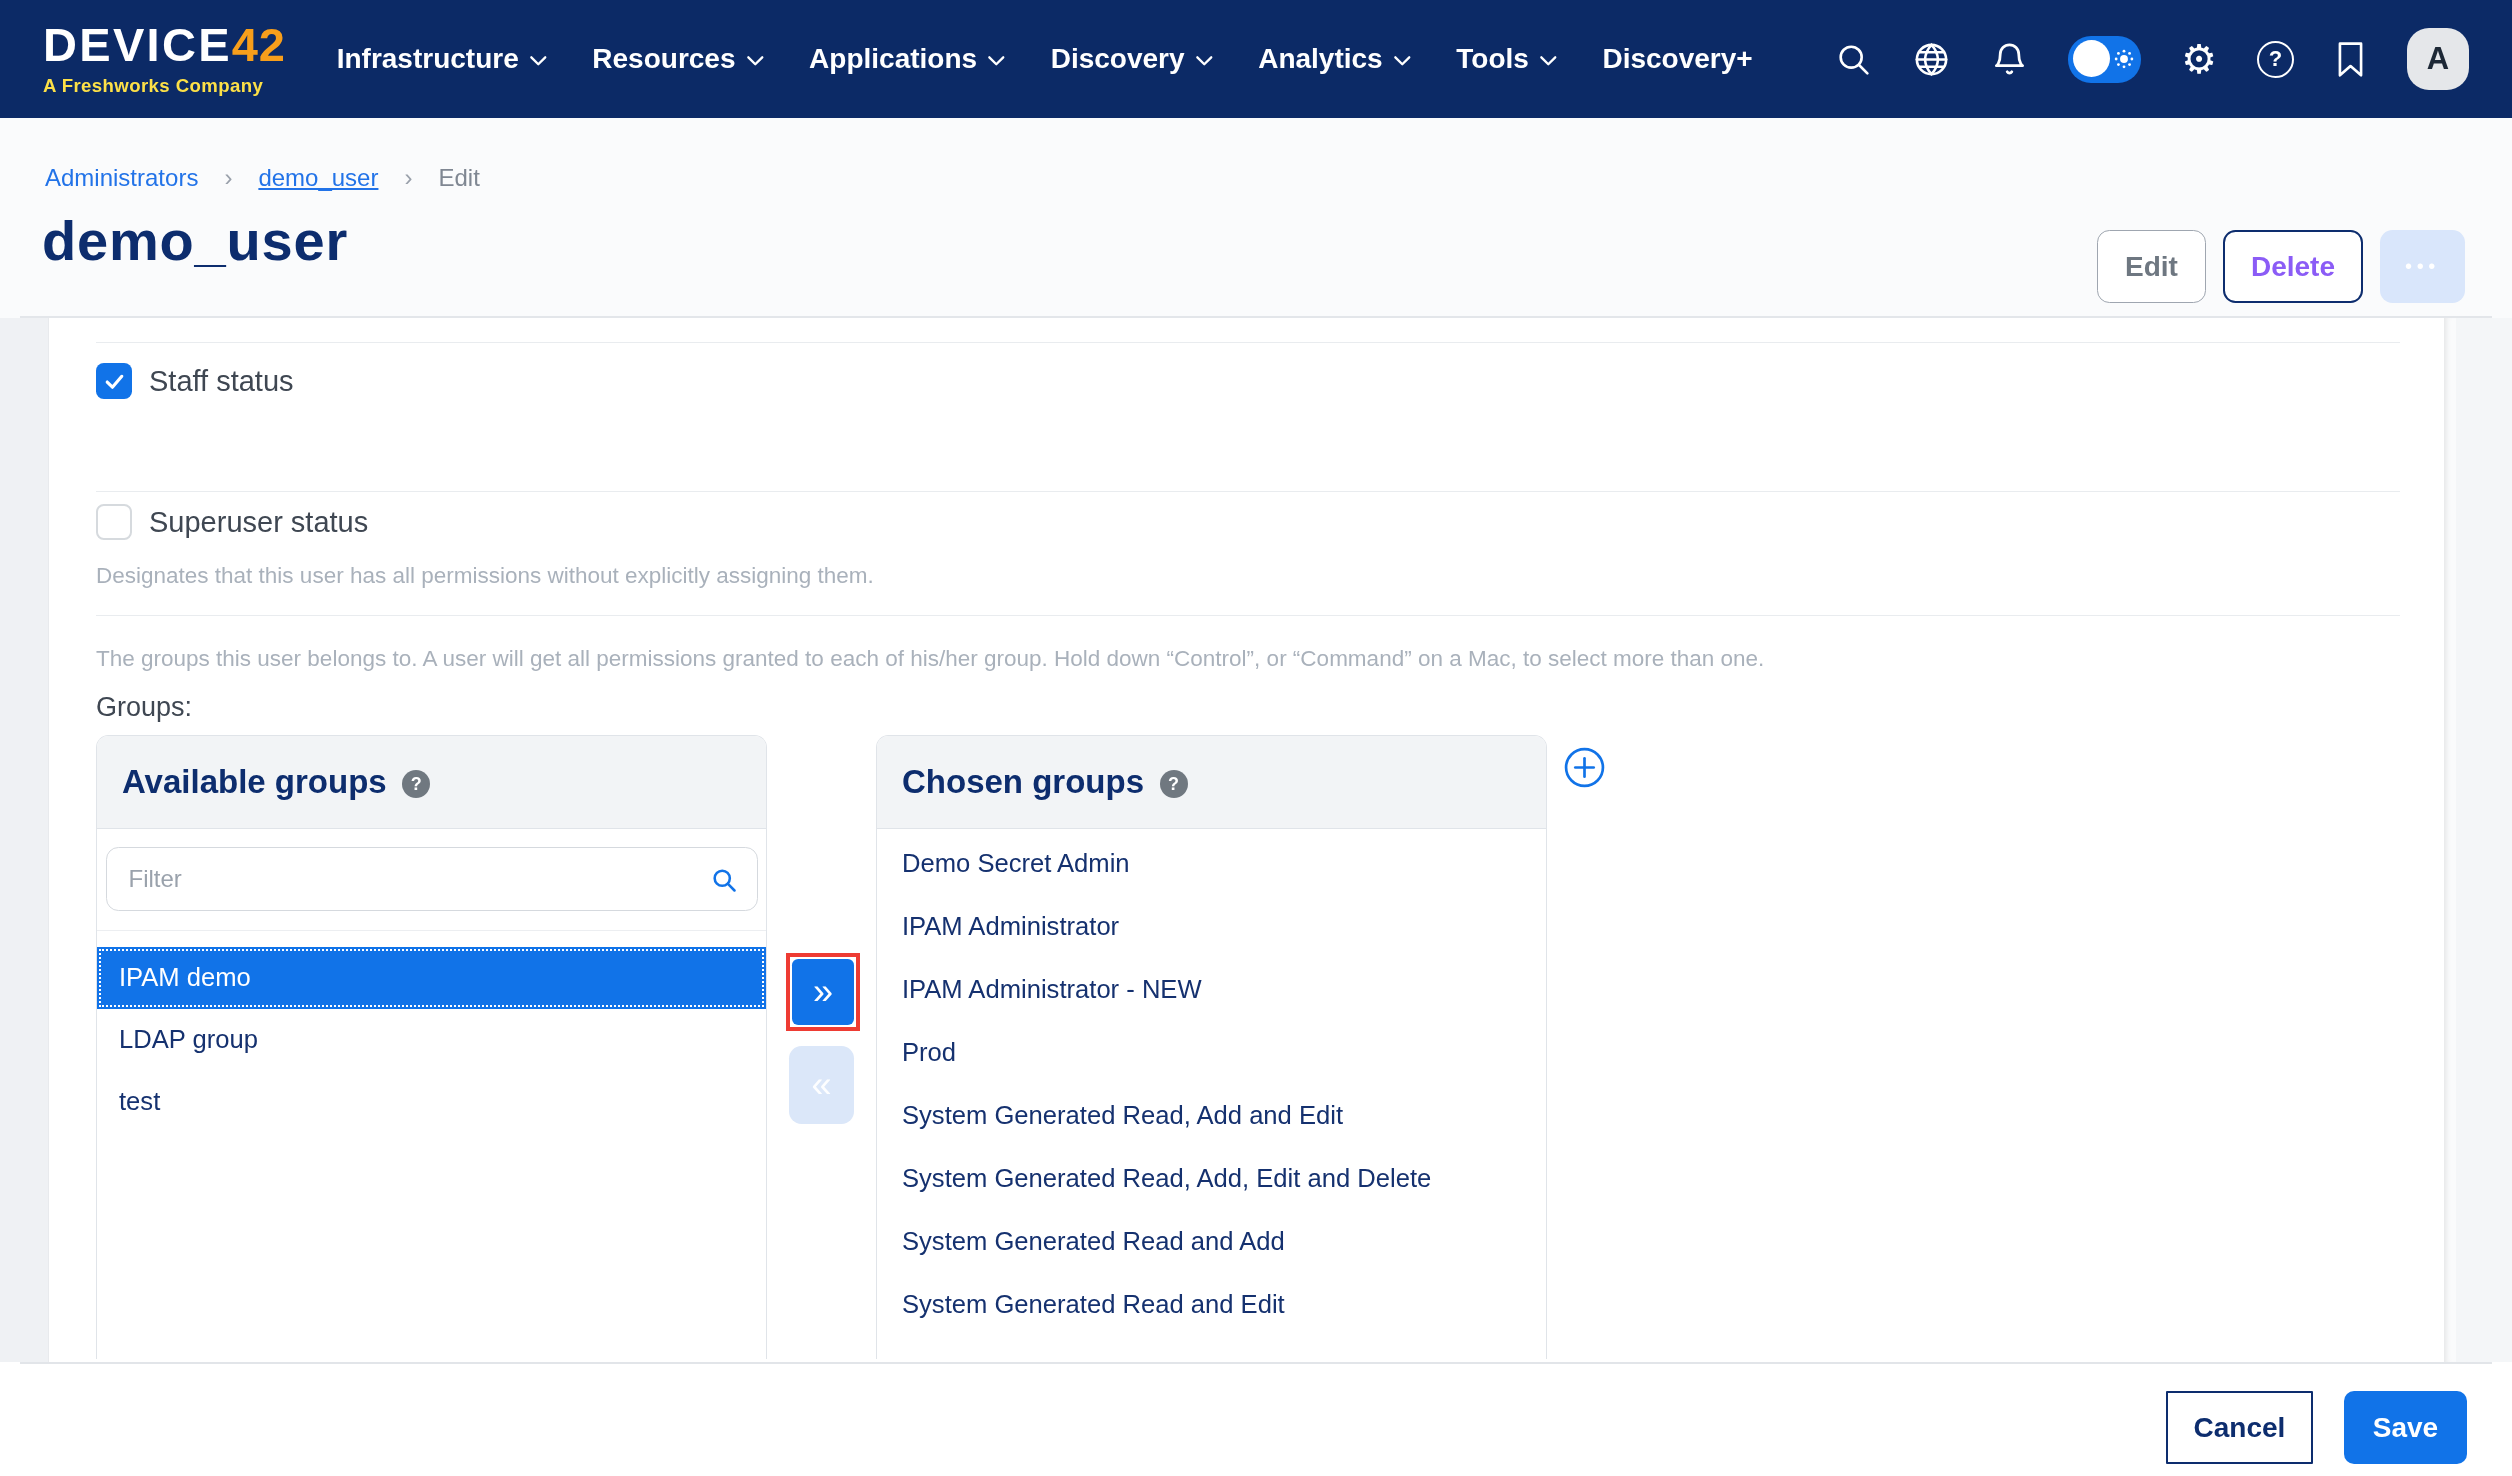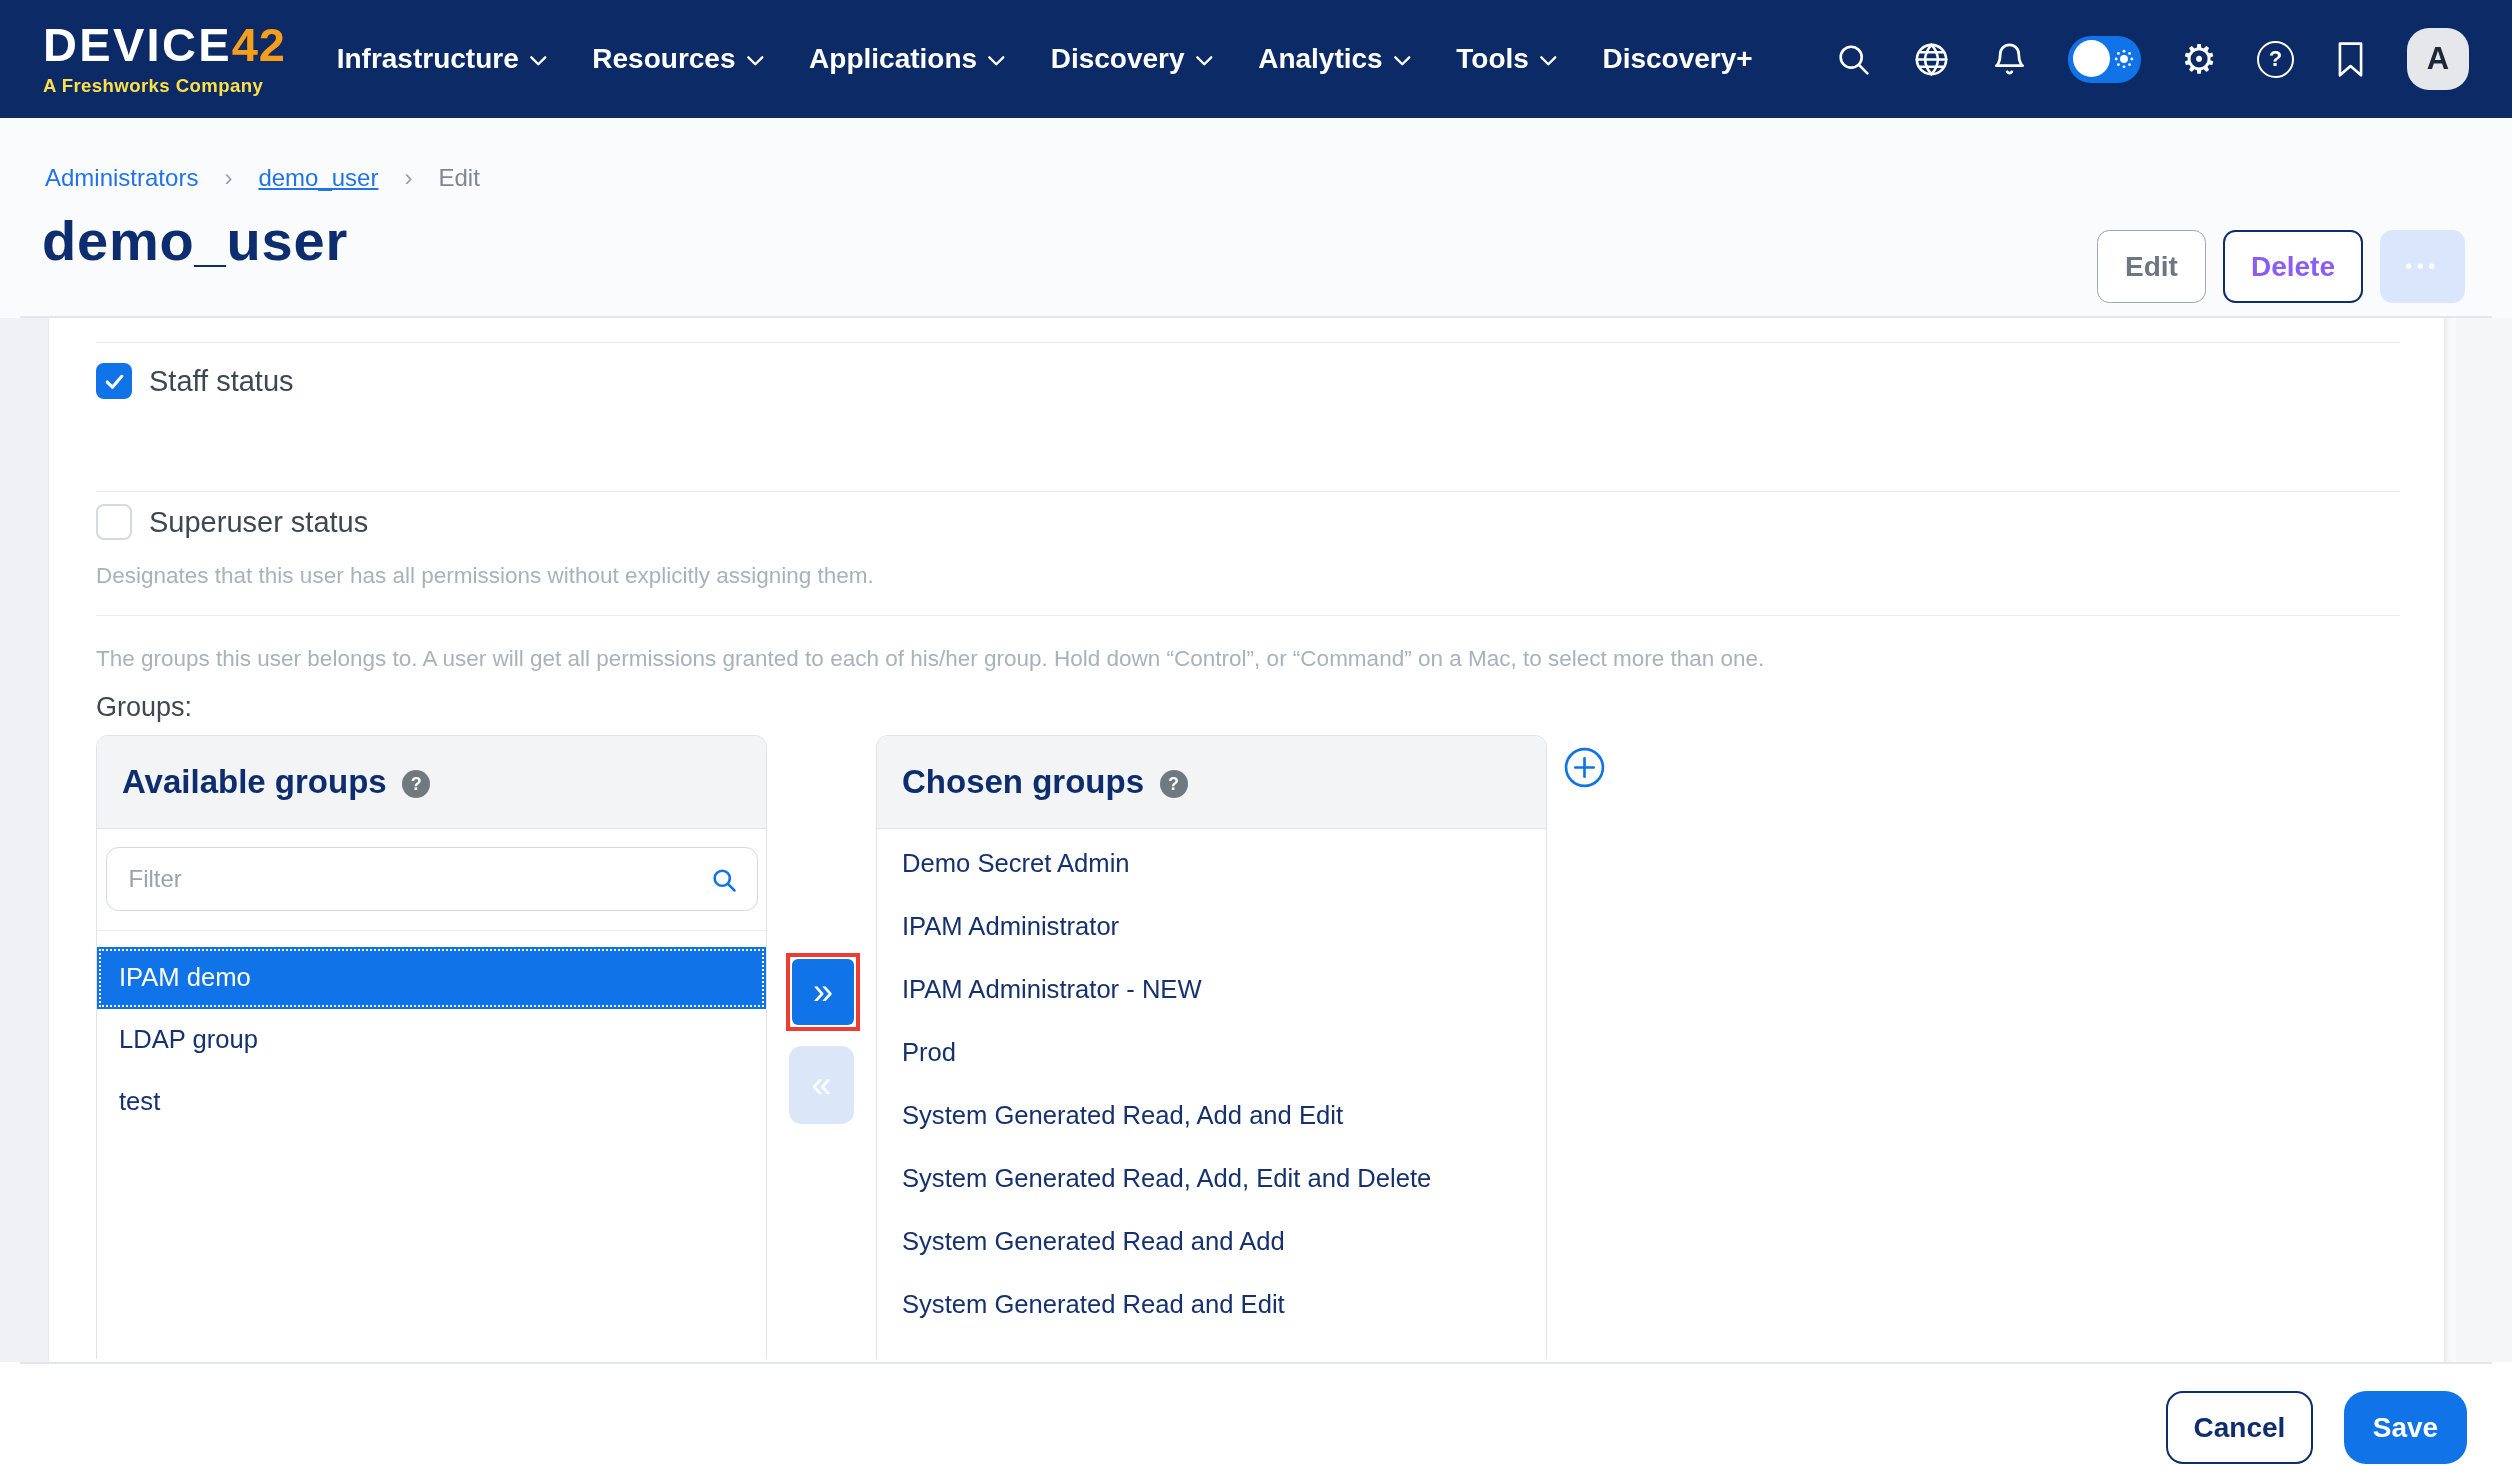--- a/index.html
+++ b/index.html
@@ -107,22 +107,22 @@
   .annotation-box { position: absolute; left: 737px; top: 218px; width: 74px; height: 78px; border: 4.7px solid #ee3b33; background: #ffffff; padding: 2.3px; }
   .btn-move-right { width: 100%; height: 100%; background: #1173e8; border-radius: 6.2px; color: #ffffff; font-size: 36px; display: flex; align-items: center; justify-content: center; cursor: pointer; }
   .btn-move-left { position: absolute; left: 740px; top: 311px; width: 65px; height: 78px; background: #dbe7f9; border-radius: 12.4px; color: rgba(255,255,255,0.95); font-size: 36px; display: flex; align-items: center; justify-content: center; cursor: pointer; }
 
   .add-group { position: absolute; left: 1514px; top: 11.6px; width: 43px; height: 43px; cursor: pointer; }
 
   
   .footer { position: absolute; top: 1362px; left: 0; width: 2512px; height: 115px; background: #ffffff; }
   .footer-divider { position: absolute; top: 0; left: 20px; width: 2472px; height: 1.6px; background: #e2e5e9; }
   .footer-actions { position: absolute; top: 29px; right: 45px; display: flex; gap: 31px; }
-  .btn-cancel { width: 147px; height: 73px; border: 2.3px solid #0d2d6e; border-radius: 17px; background: #fff; color: #0d2d6e; font-size: 28px; font-weight: 700; }
-  .btn-save { width: 123px; height: 73px; border: none; border-radius: 22px; background: #1173e8; color: #ffffff; font-size: 28px; font-weight: 700; }
+  .btn-cancel { width: 147px; height: 73px; border: 2.3px solid #0d2d6e; border-radius: 1px; background: #fff; color: #0d2d6e; font-size: 28px; font-weight: 700; }
+  .btn-save { width: 123px; height: 73px; border: none; border-radius: 10px; background: #1173e8; color: #ffffff; font-size: 28px; font-weight: 700; }
 </style>
 </head>
 <body>
 
 <div class="screen">
 
   <header class="topbar">
     <div class="brand">
       <div class="brand-line1">
         <span class="brand-name">DEVICE</span>

